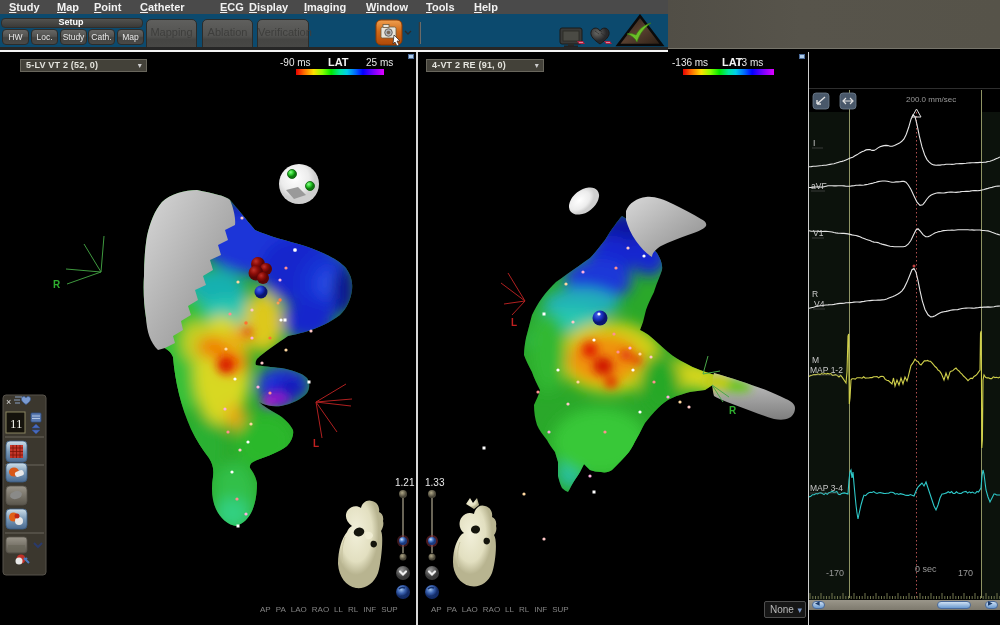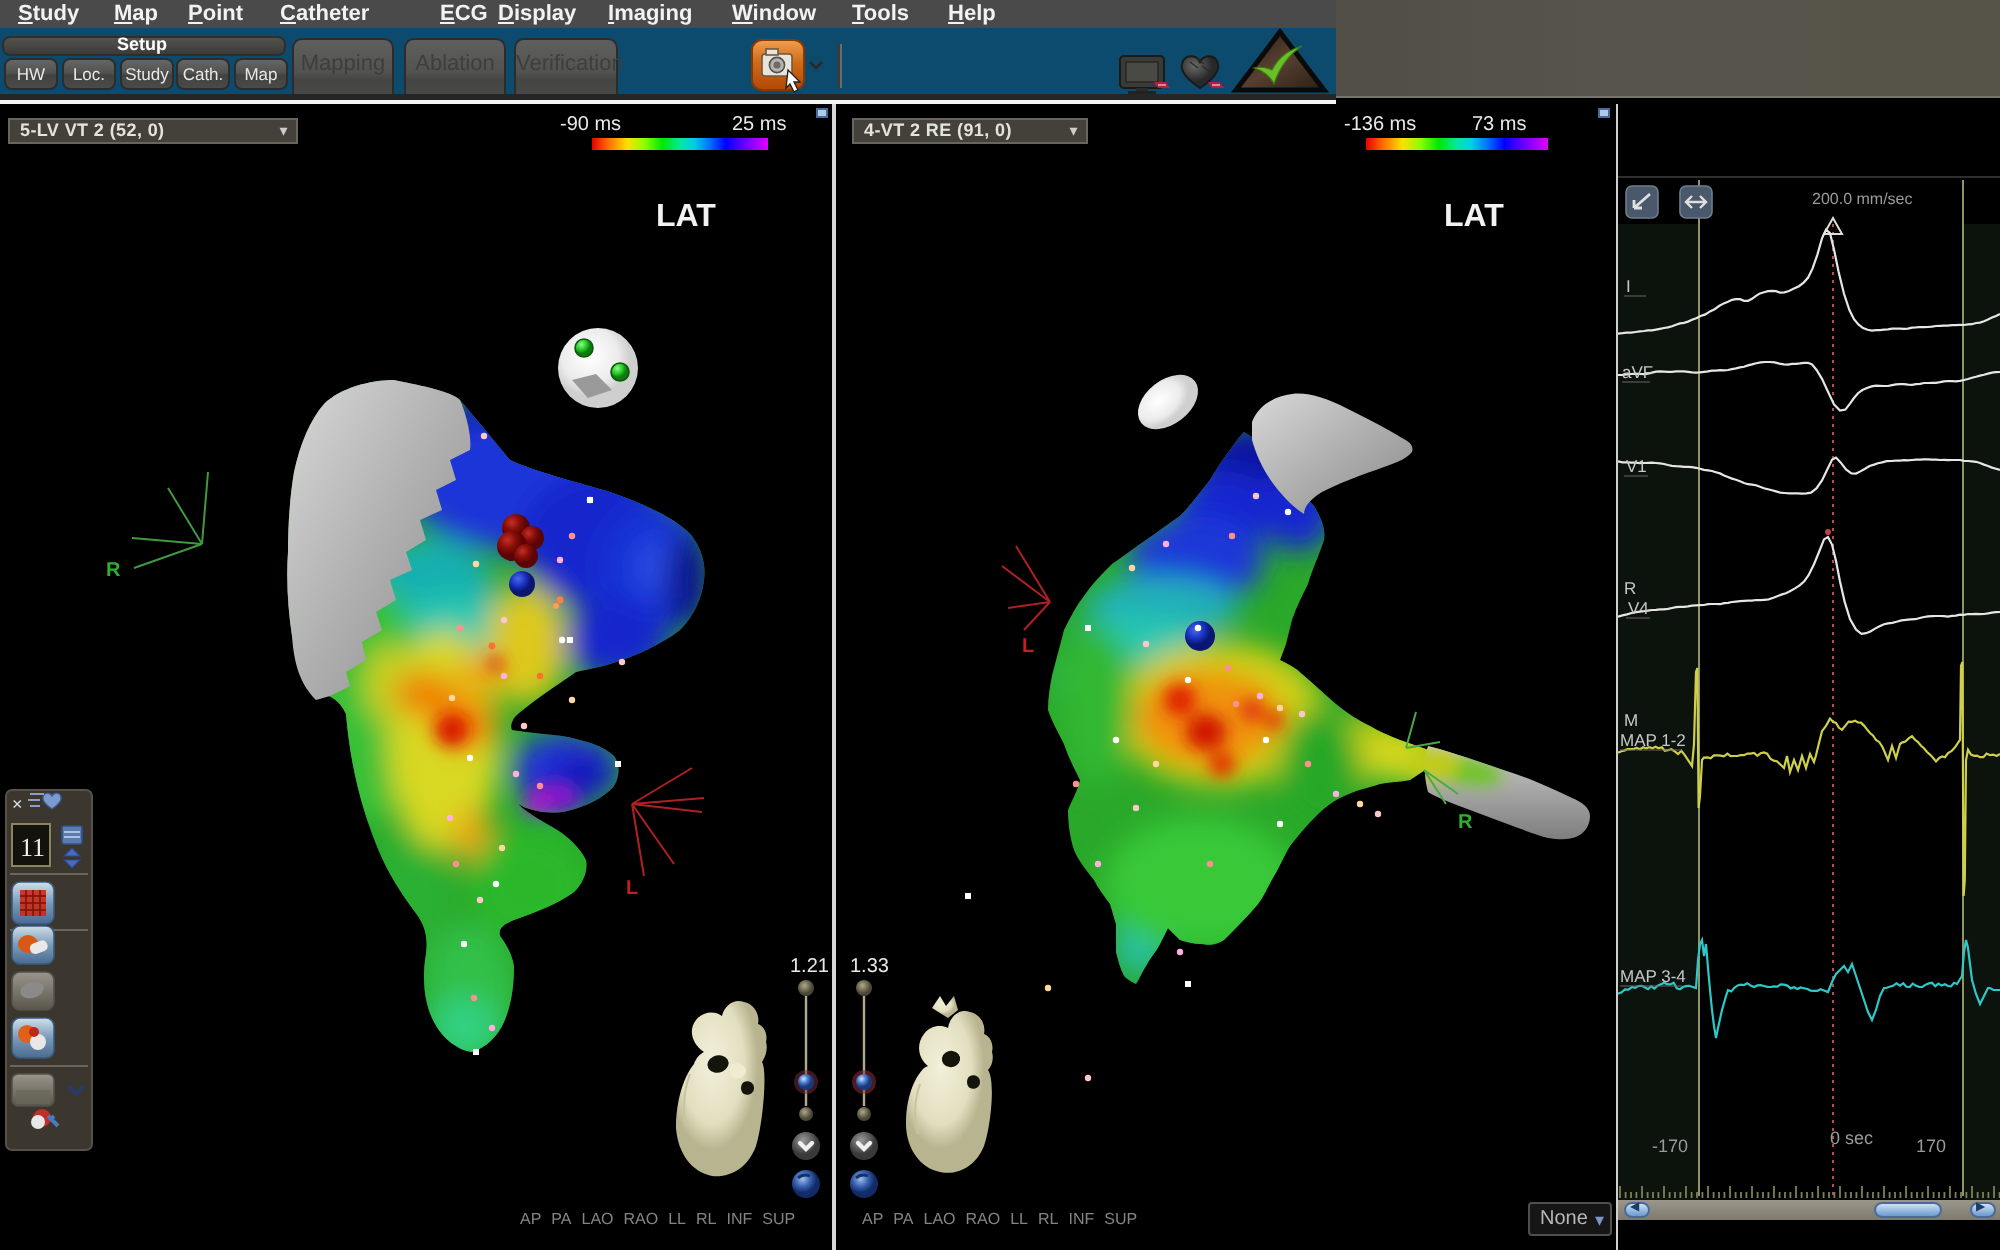--- a/index.html
+++ b/index.html
@@ -33,21 +33,21 @@
   .panel { background:#000; }
   #lpanel { left:0; top:52px; width:417px; height:573px; }
   #rpanel { left:418px; top:52px; width:390px; height:573px; }
   #divider1 { left:416px; top:52px; width:2px; height:573px; background:#d8d8d8; }
   #divider2 { left:808px; top:52px; width:1px; height:573px; background:#cfcfcf; }
   .maptitle { position:absolute; height:13px; background:#434139; border:1px solid #68665c;
     color:#e4e4de; font-size:9px; font-weight:bold; line-height:11px; padding-left:5px; letter-spacing:0.2px; }
   .maptitle .chev { position:absolute; right:4px; top:0px; color:#ccc; font-size:8px; font-weight:normal; }
   .cornericon { position:absolute; width:6px; height:5px; background:#aecbe8; border:1px solid #4a6a99; }
   .cbarlbl { position:absolute; color:#e8e8e8; font-size:10px; }
-  .cbarLAT { position:absolute; color:#f2f2f2; font-size:16px; font-weight:bold;margin-top:44px; }
+  .cbarLAT { position:absolute; color:#f2f2f2; font-size:11px; font-weight:bold; }
   .cbar { position:absolute; height:6px;
     background:linear-gradient(90deg,#e80000 0%,#ff6a00 9%,#ffe000 20%,#8aff00 30%,#00e800 40%,#00e8a0 50%,#00cfe8 58%,#0064ff 68%,#0000ff 76%,#5a00ff 85%,#9a00ff 92%,#e000ff 100%); }
   .orient { position:absolute; color:#848484; font-size:8px; letter-spacing:0; }
   .orient b { font-weight:normal; margin-right:5px; }
   
   #nonedd { left:764px; top:601px; width:42px; height:17px; background:#161616;
     border:1px solid #4e4e4e; border-radius:2px; color:#b8b8b8; font-size:10px; line-height:15px; padding-left:5px; }
   #nonedd .chev { position:absolute; right:3px; top:1px; font-size:9px; color:#7a96c8; }
   .gbar { position:absolute; height:3px; background:#e8e8e8; border:1px solid #9a9a9a; }
   .gbar i { position:absolute; left:0; top:0; height:100%; background:#2ec82e; display:block; }
@@ -431,21 +431,21 @@
       <path d="M48,452 l4,-6 l3,5 l4,-5 l2,7 l-5,4 z" fill="url(#ivory)"></path>
       <path d="M53,477 a4.5,4 -10 1 0 9,1 a4.5,4 -10 0 0 -9,-1" fill="#14140c"></path>
       <path d="M67,486 c2,-1 5,0 5,3 c0,3 -3,4 -5,3 c-2,-1 -2,-5 0,-6" fill="#14140c"></path>
       <path d="M42,490 c-3,8 -3,18 -1,25" stroke="#c8c4a0" stroke-width="1" fill="none"></path>
     </g>
   </svg>
 
   <div class="abs" id="divider1"></div>
   <div class="abs" id="divider2"></div>
 
-  <div class="maptitle" style="left:4px;top:59px;width:145px">5-LV VT 2 (52, 0)<span class="chev">▾</span></div>
+  <div class="maptitle" style="left:20px;top:59px;width:127px">5-LV VT 2 (52, 0)<span class="chev">▾</span></div>
   <div class="maptitle" style="left:426px;top:59px;width:118px">4-VT 2 RE (91, 0)<span class="chev">▾</span></div>
   <div class="cornericon" style="left:408px;top:54px"></div>
   <div class="cornericon" style="left:799px;top:54px"></div>
   <div class="cornericon" style="left:991px;top:54px"></div>
   <div class="cbarlbl" style="left:280px;top:57px">-90 ms</div>
   <div class="cbarLAT" style="left:328px;top:56px">LAT</div>
   <div class="cbarlbl" style="left:366px;top:57px">25 ms</div>
   <div class="cbar" style="left:296px;top:69px;width:88px"></div>
   <div class="cbarlbl" style="left:672px;top:57px">-136 ms</div>
   <div class="cbarLAT" style="left:722px;top:56px">LAT</div>

